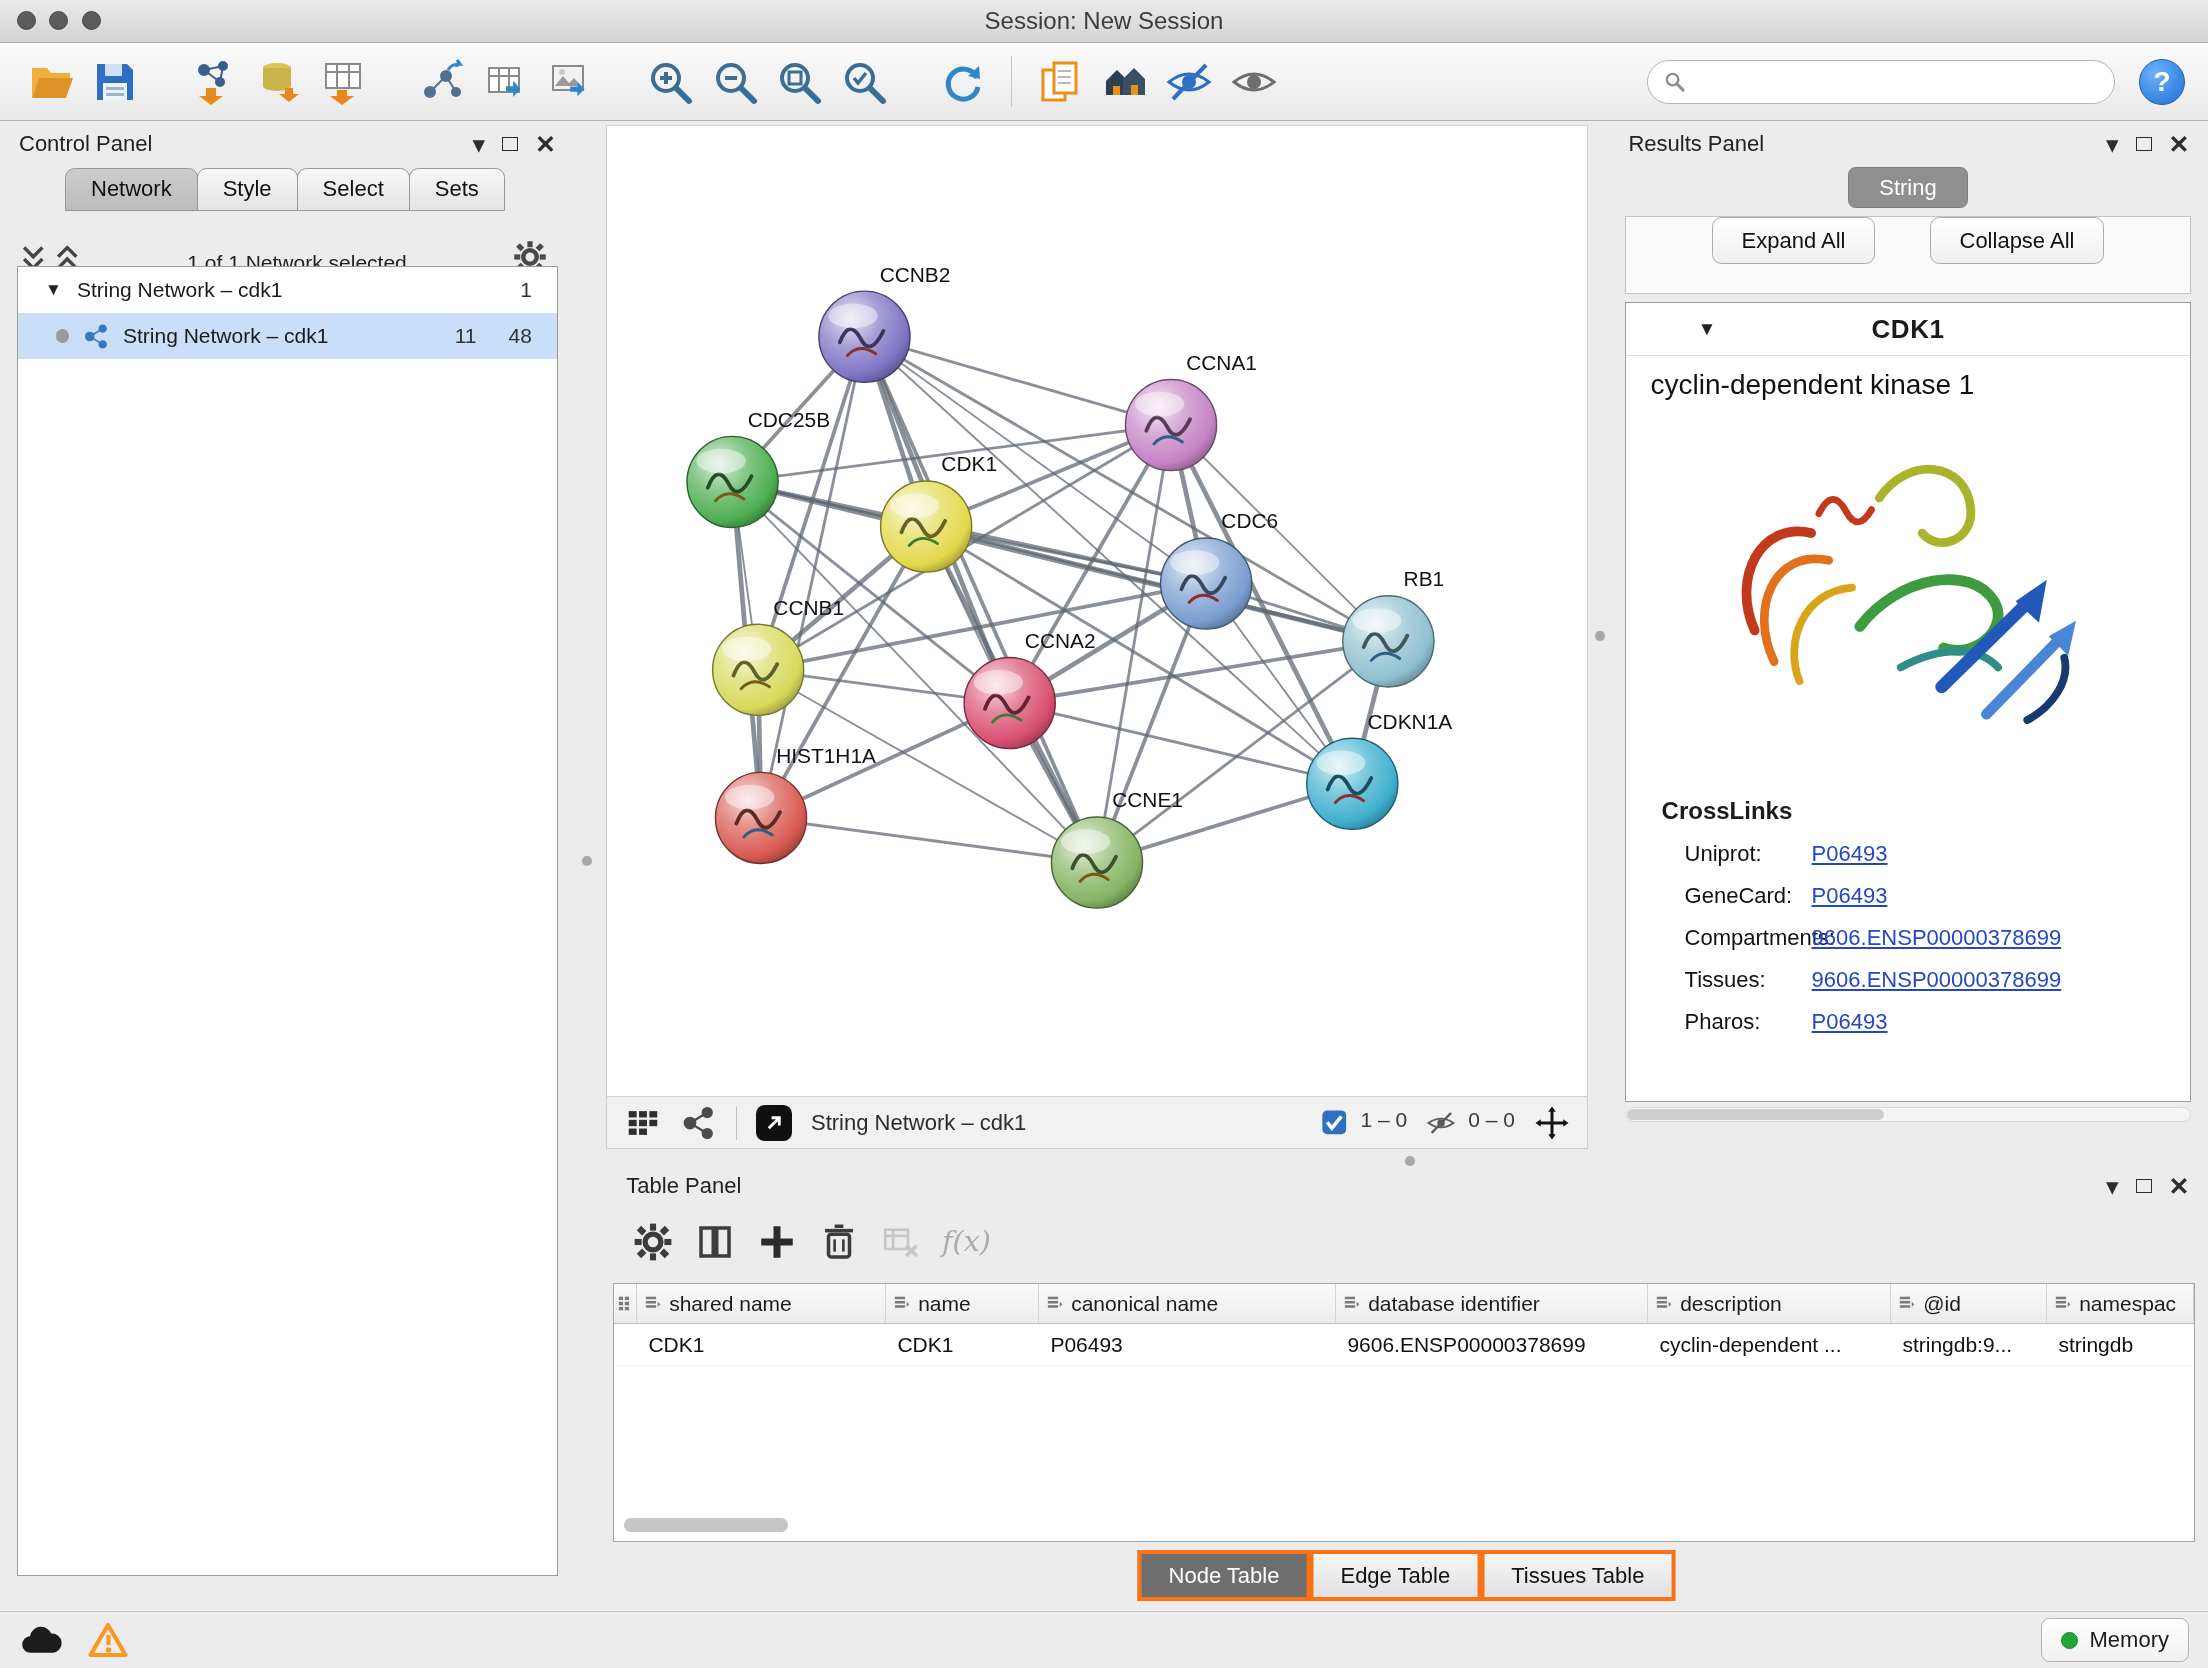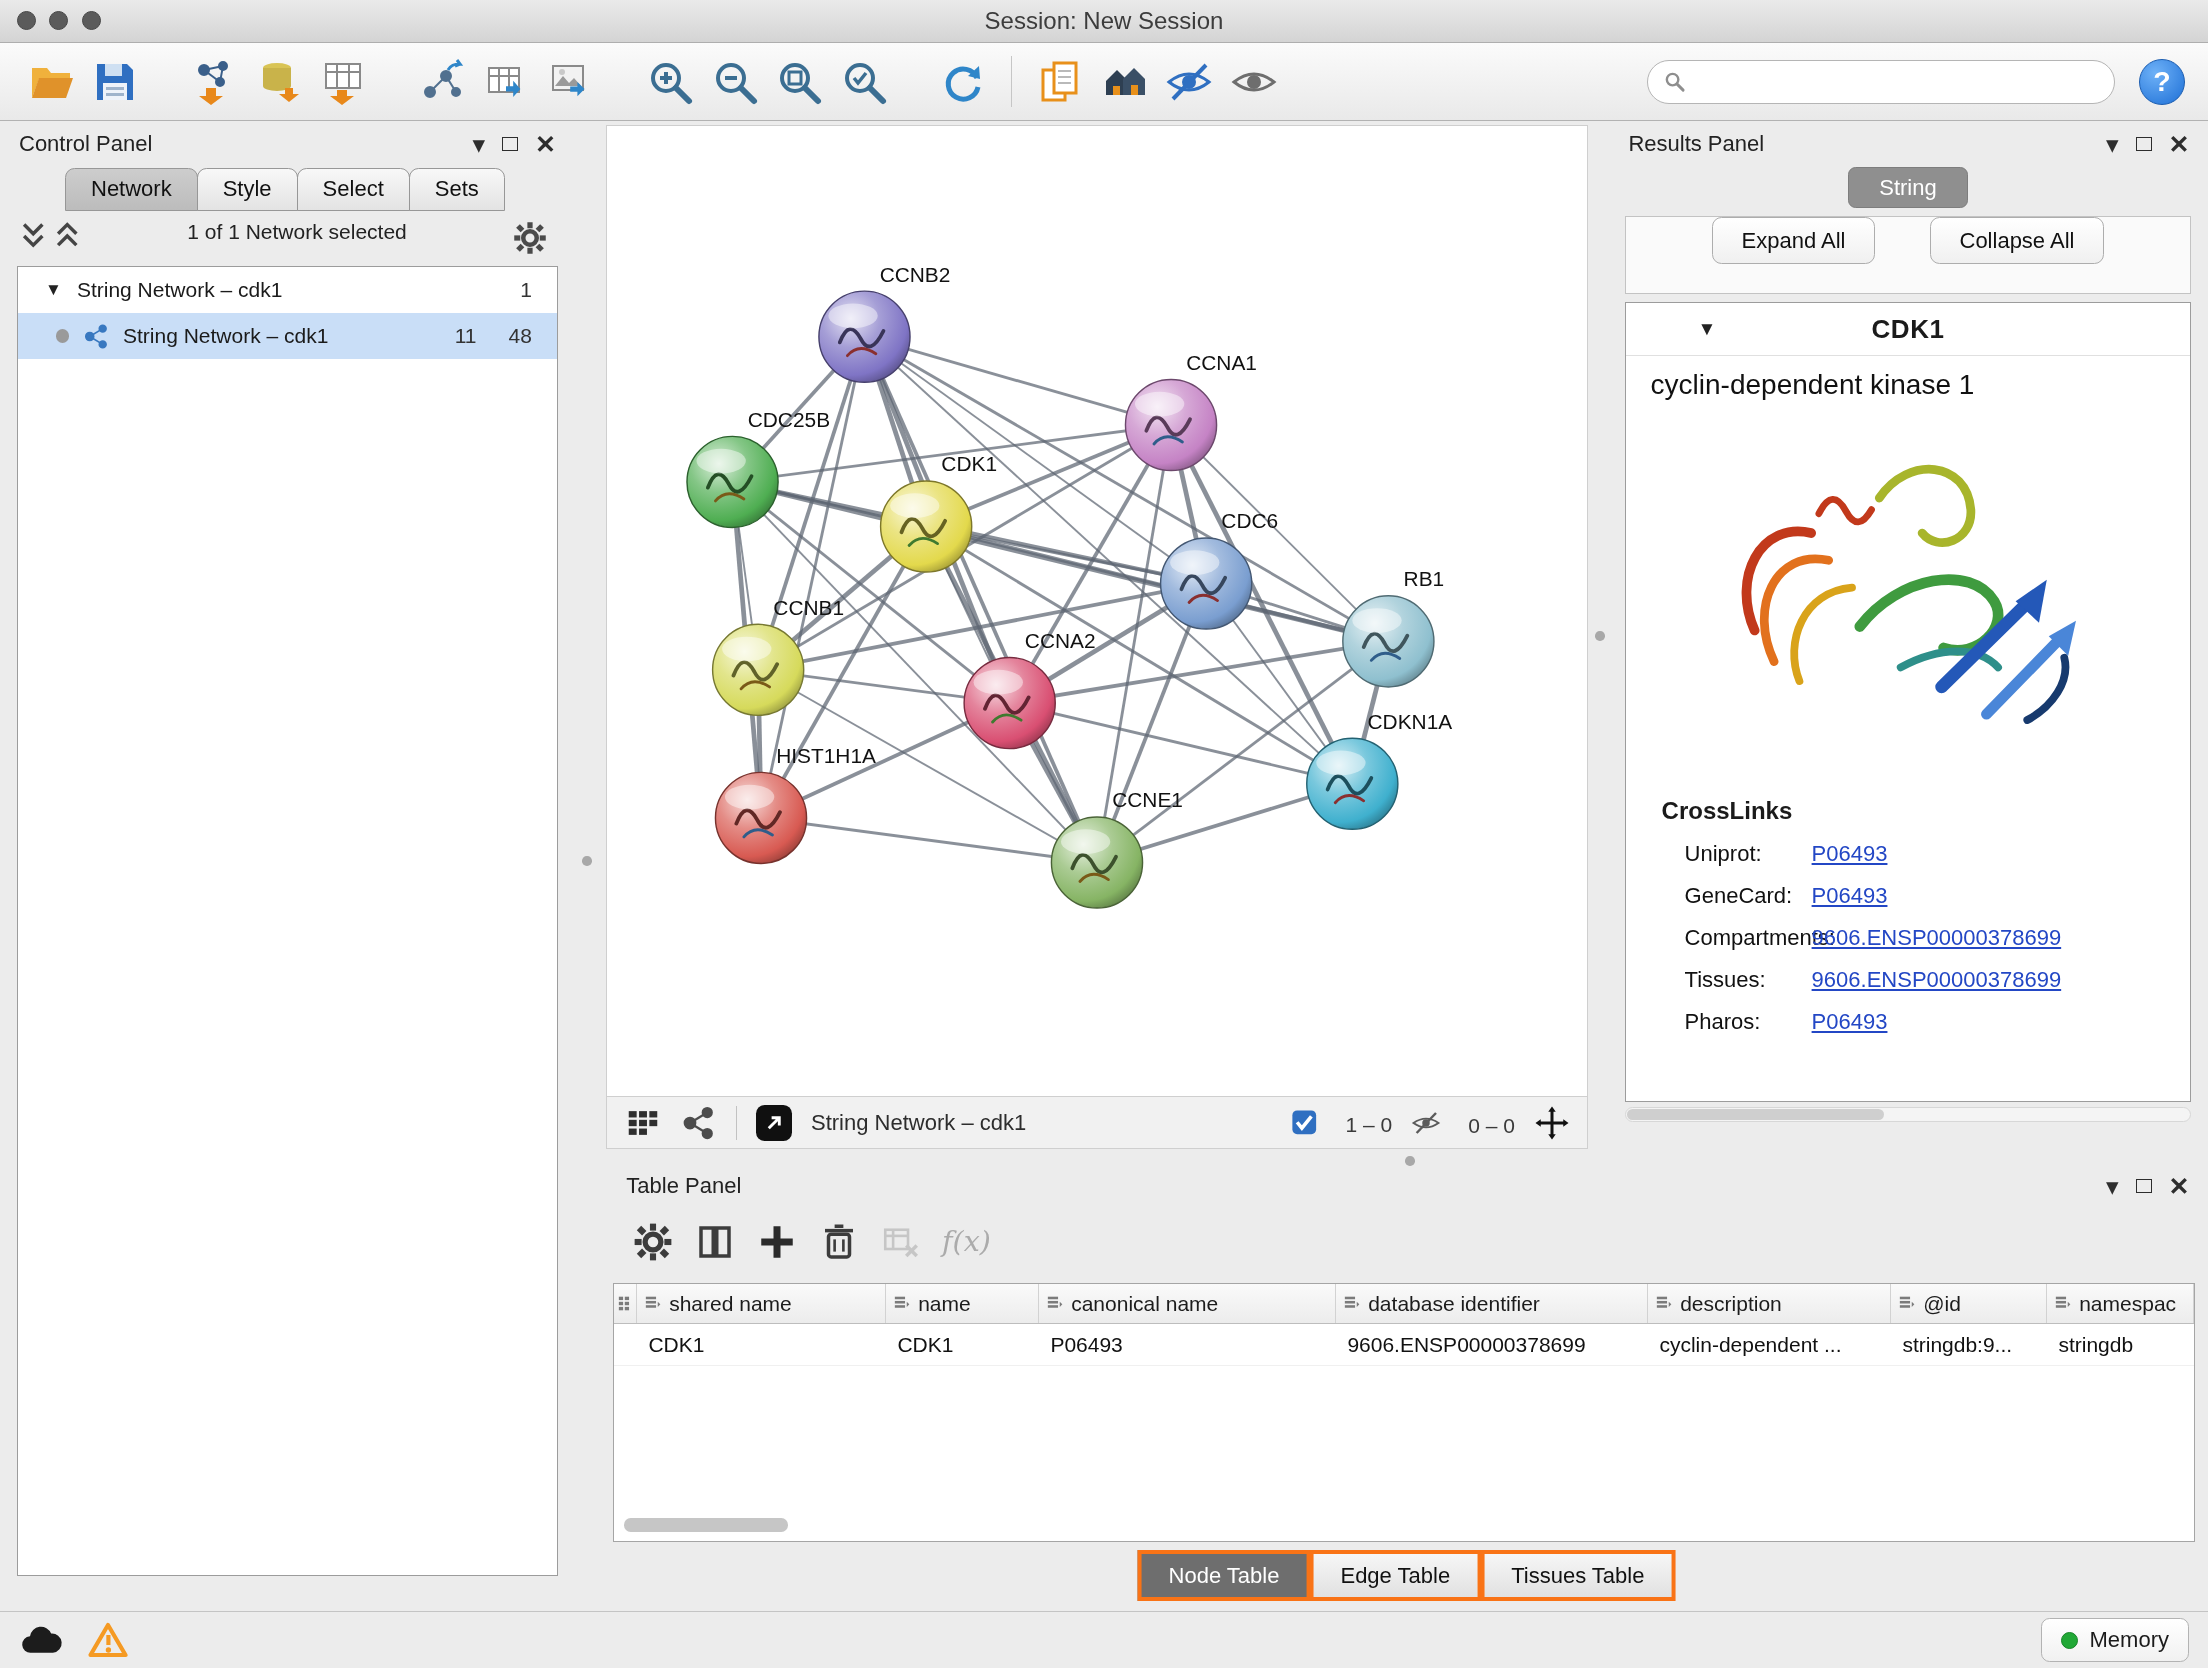--- a/index.html
+++ b/index.html
@@ -29,36 +29,36 @@
   .tri{font-size:25px;line-height:1}
   .sq{width:16px;height:14.3px;border:1.9px solid #2d2d2d}
   .xx{font-size:25px;font-weight:bold}
 
   
   .cpanel{position:absolute;left:9.5px;top:125px;width:556px;height:1457px;background:#ececec}
   .cp-head{position:absolute;top:0;left:9.5px;right:9.5px}
   .cp-tabs{position:absolute;top:40px;left:9.5px;right:9.5px;height:46px;display:flex;align-items:flex-end;padding-left:46px}
   .tab{padding:7.6px 25px;font-size:22px;border:1px solid #979797;border-radius:9.5px 9.5px 0 0;background:linear-gradient(#f8f8f8,#e3e3e3);margin-right:-1px;color:#111}
   .tab.selected{background:linear-gradient(#cdcdcd,#bcbcbc)}
-  .cp-status{position:absolute;top:95px;left:9.5px;right:9.5px;height:44px;display:flex;align-items:flex-start}
+  .cp-status{position:absolute;top:106px;left:9.5px;right:9.5px;height:44px;display:flex;align-items:flex-end}
   .cp-status .lbl{flex:1;text-align:center;font-size:21px;color:#222}
   .cp-tree{position:absolute;top:141px;left:7.6px;right:7.6px;bottom:5.7px;background:#fff;border:1px solid #9c9c9c}
   .trow{height:46px;display:flex;align-items:center;font-size:21px}
   .trow .cnt{margin-left:auto;padding-right:25px;color:#333;display:flex;gap:32px}
   .trow.root{padding-left:27px;gap:15px}
   .trow.child{padding-left:38px;gap:13.3px;background:#c9def7}
   .caret{font-size:17px;color:#222}
   .dot{width:13.3px;height:13.3px;border-radius:50%;background:#9a9a9a}
 
   
   .netview{position:absolute;left:606px;top:125px;width:982px;height:972px;background:#fff;border:1px solid #cfcfcf}
   .netview svg{width:100%;height:100%}
   .nettb{position:absolute;left:606px;top:1097px;width:982px;height:52px;background:#f1f1f1;border:1px solid #cfcfcf;border-top:none;display:flex;align-items:center;gap:19px;padding:0 17px}
   .nettb .ttl{font-size:22px;color:#2d2d2d}
-  .nettb .grp{display:flex;align-items:flex-end;gap:27px;font-size:21px;color:#3a3a3a}
+  .nettb .grp{display:flex;align-items:flex-start;gap:12px;font-size:21px;color:#3a3a3a}
   .launch{width:36px;height:36px;background:#101010;border-radius:8.6px;display:flex;align-items:center;justify-content:center}
   .vsep{width:1px;height:34px;background:#c2c2c2}
 
   
   .spdot{position:absolute;width:9.5px;height:9.5px;border-radius:50%;background:#a8a8a8}
 
   
   .rpanel{position:absolute;left:1617px;top:125px;width:582px;height:1021px;background:#ececec}
   .rp-head{position:absolute;top:0;left:11.4px;right:9.5px}
   .stringtab{position:absolute;top:42px;left:0;right:0;display:flex;justify-content:center}

